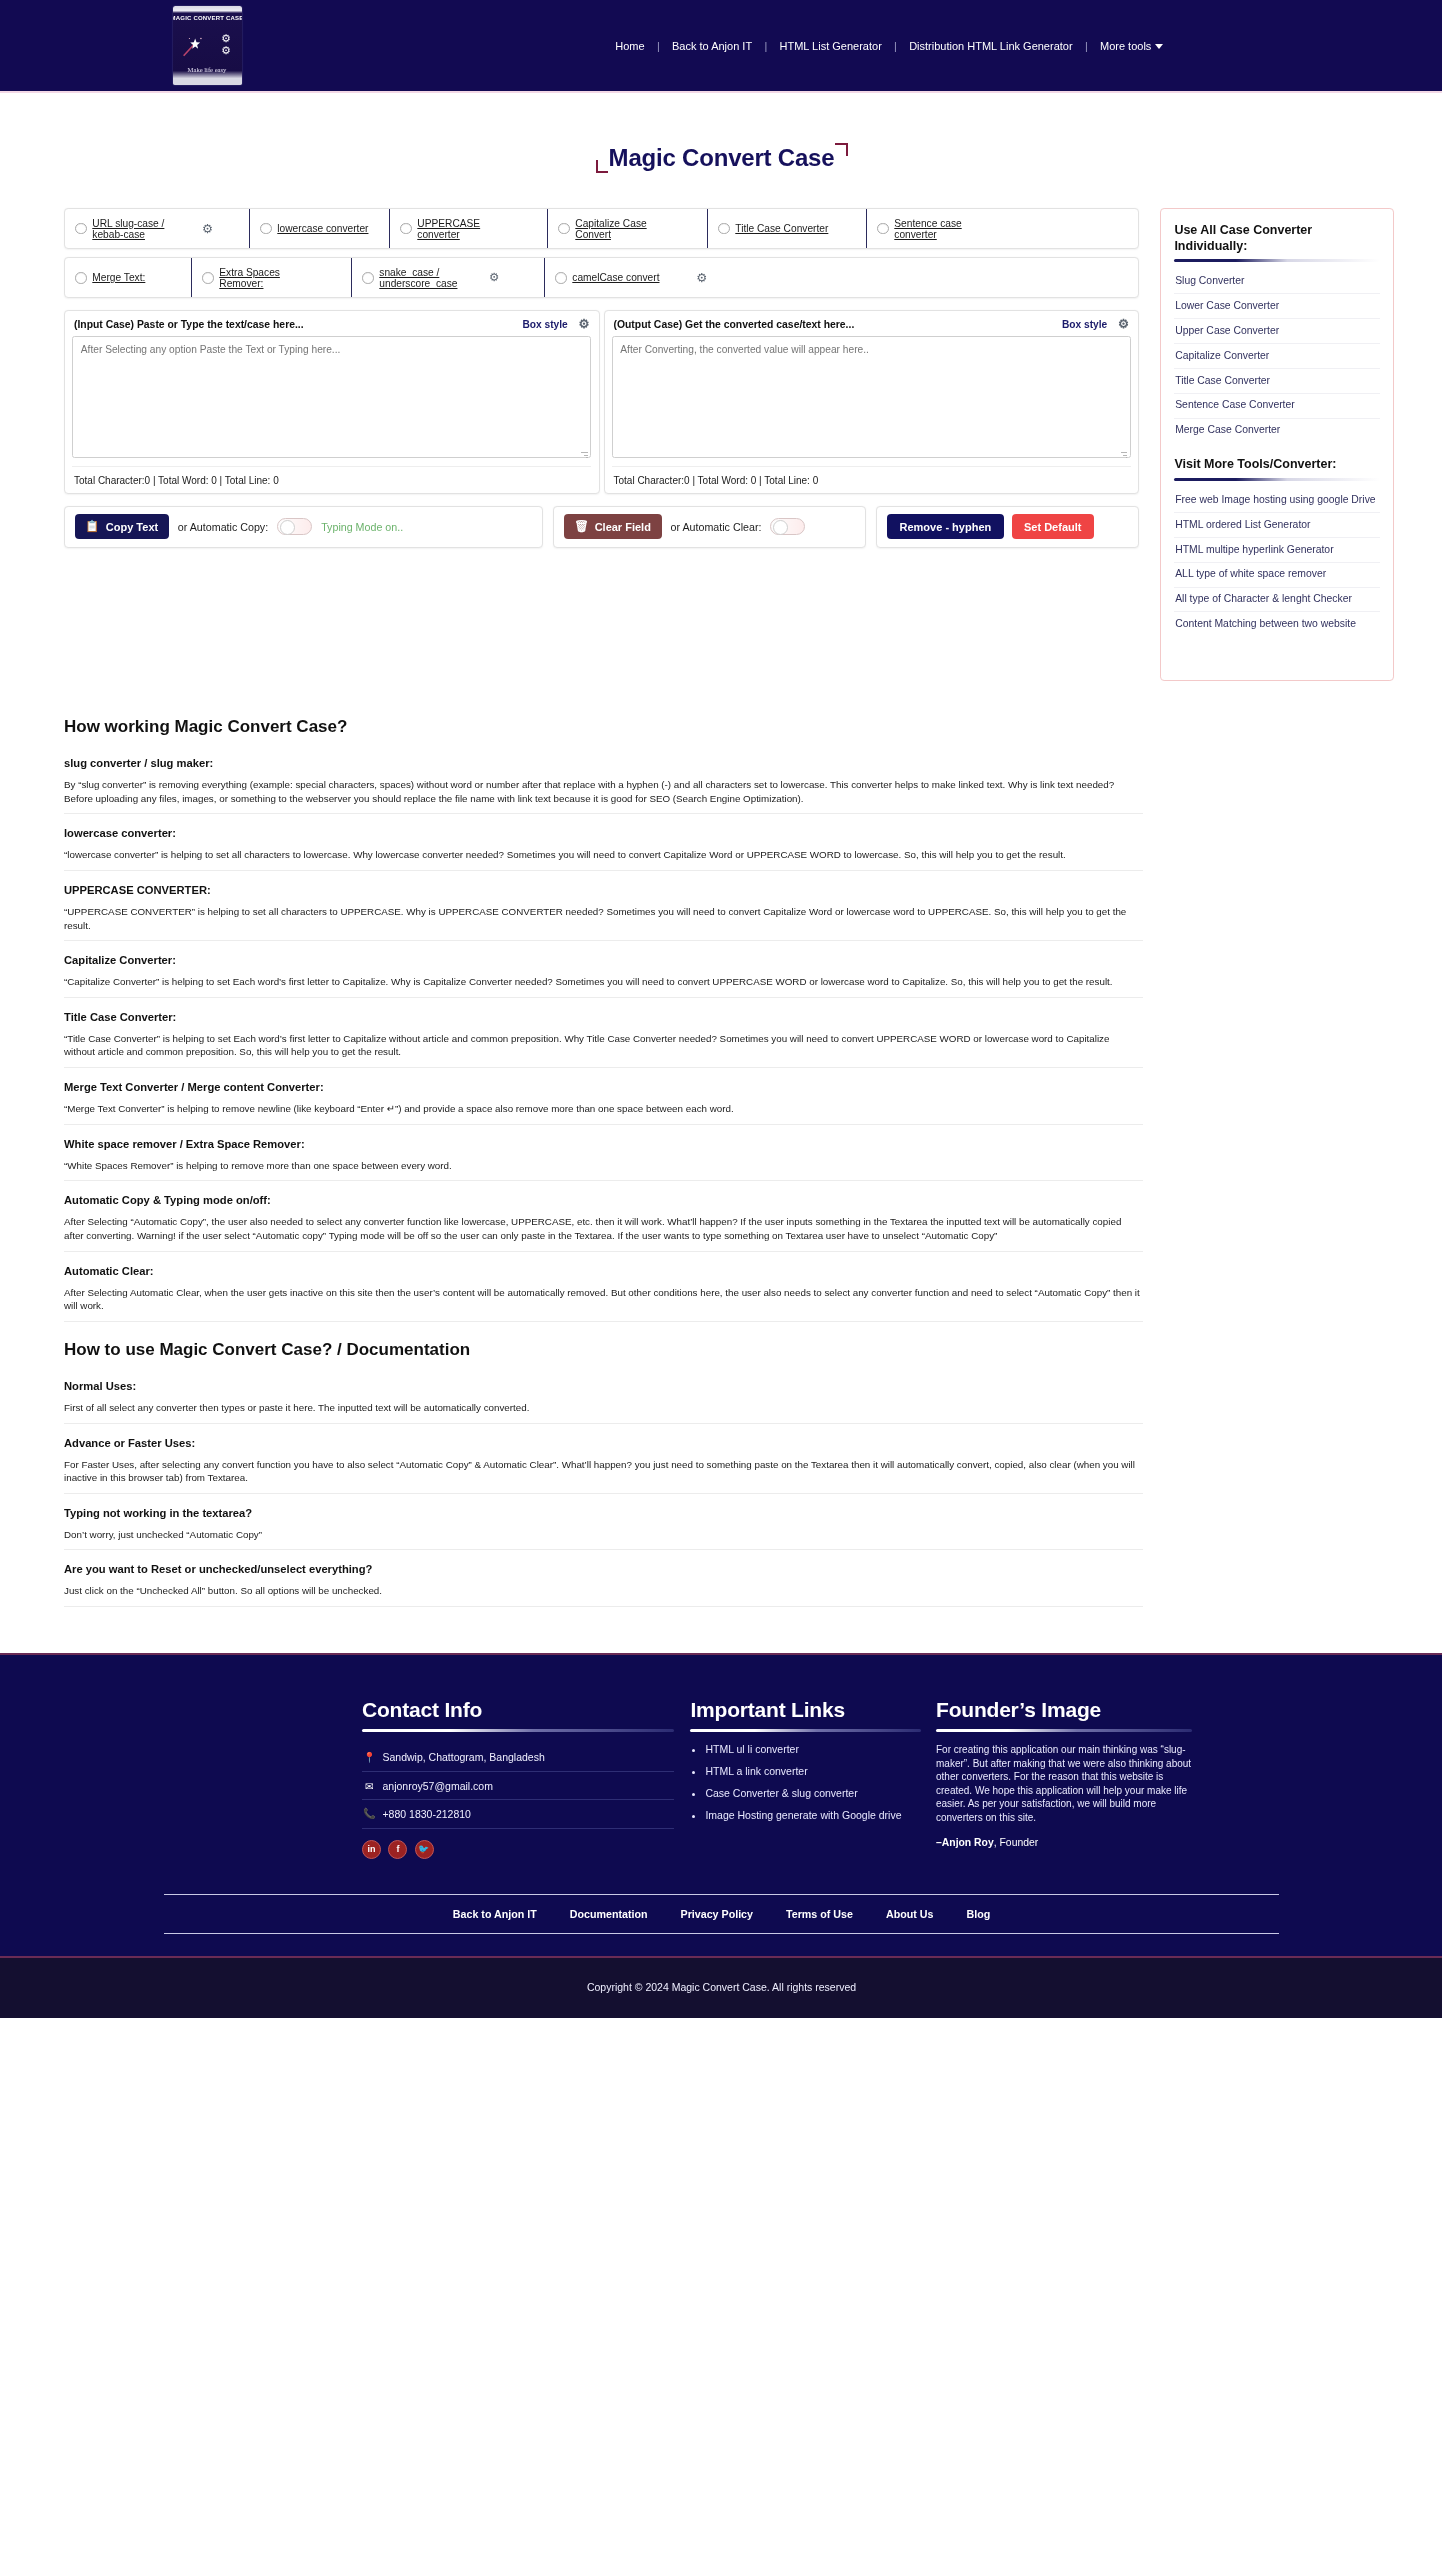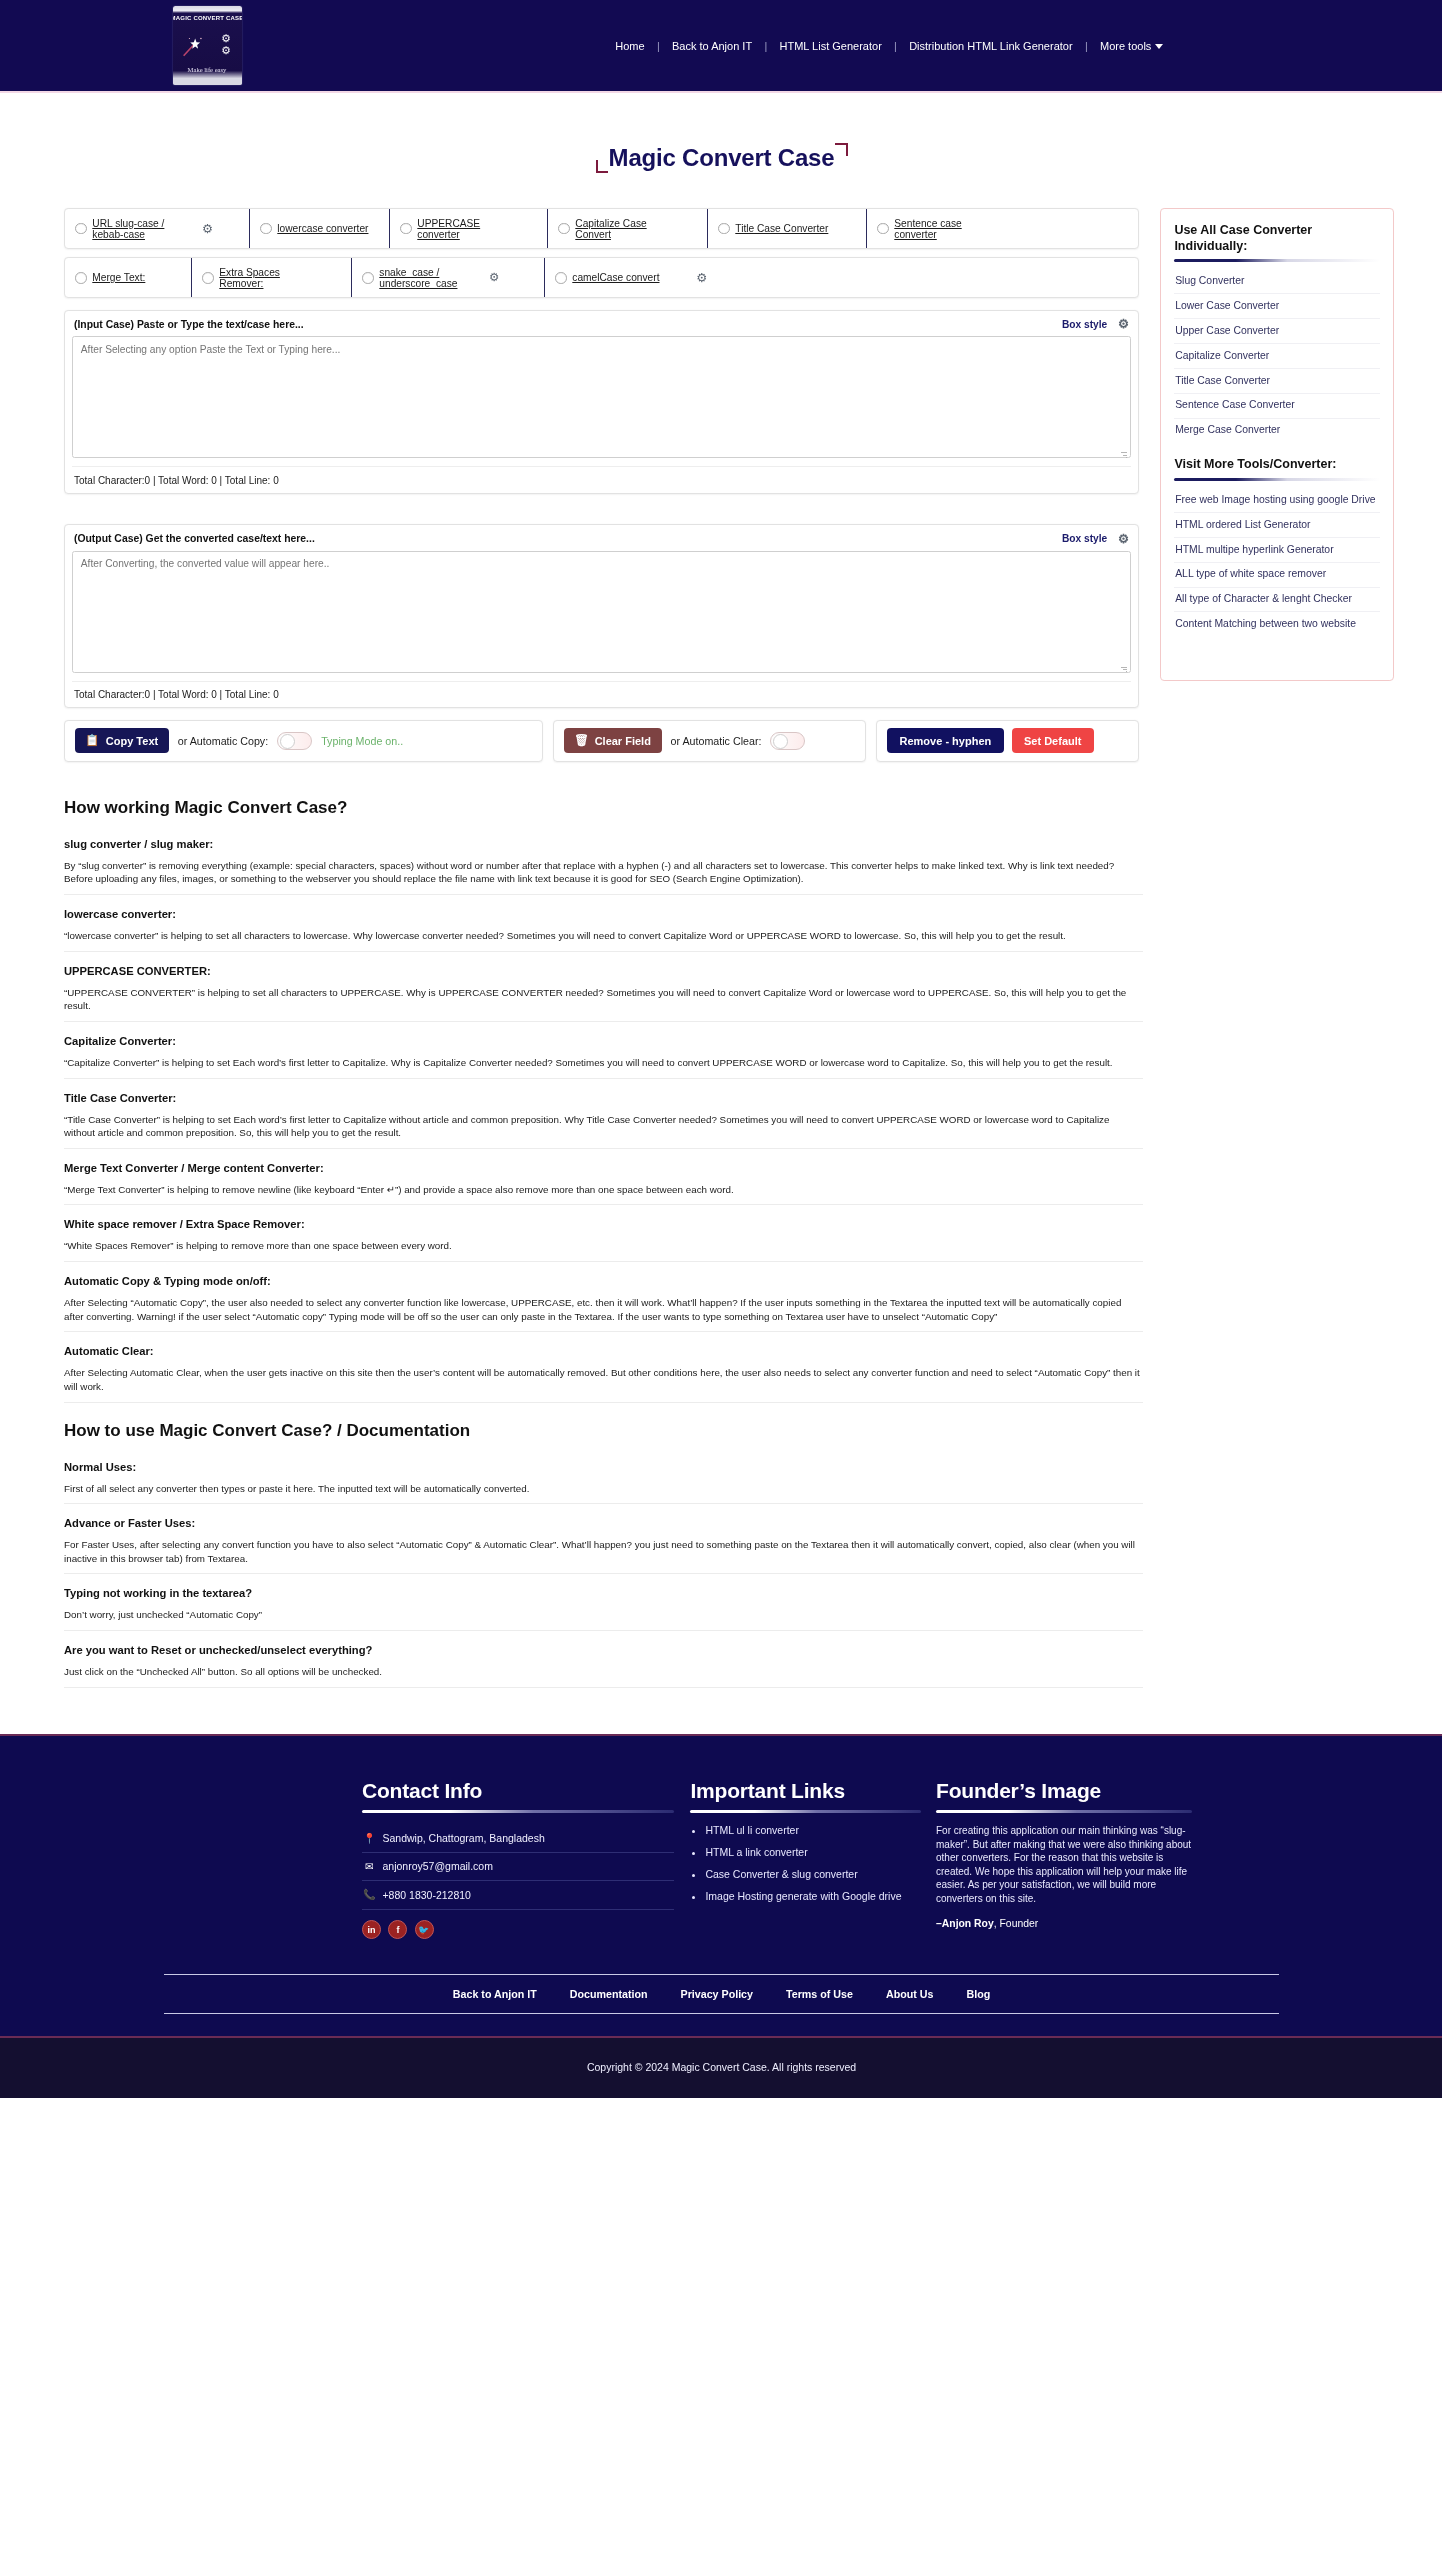--- a/index.html
+++ b/index.html
@@ -127,21 +127,21 @@
     font-size:10.2px;color:#1b1b1b;line-height:11px;
     max-width:99px;
     text-decoration:underline;
   }
   .gear{
     color:#5b6470;font-size:12.3px;line-height:1;margin-left:5px;
   }
   .gear.sm{ font-size:11.5px; }
 
   
-  .panels{ display:flex; gap:30px; margin-top:11.5px;flex-direction:column; }
+  .panels{ display:flex; gap:4px; margin-top:11.5px; }
   .panel{
     flex:1;
     border:0.8px solid #e2e2e2;
     border-radius:4.1px;
     background:#fff;
     padding:5.8px 7.4px 6.6px;
     box-shadow:0 0.8px 1.6px rgba(0,0,0,.05);
   }
   .panel-head{
     display:flex;align-items:center;justify-content:space-between;

